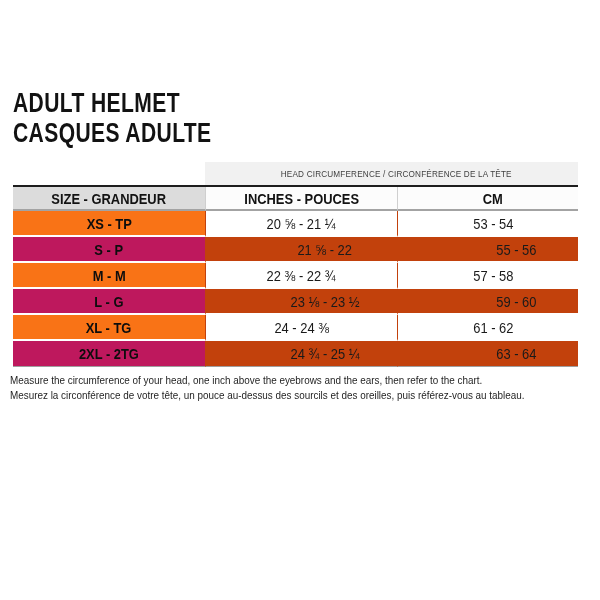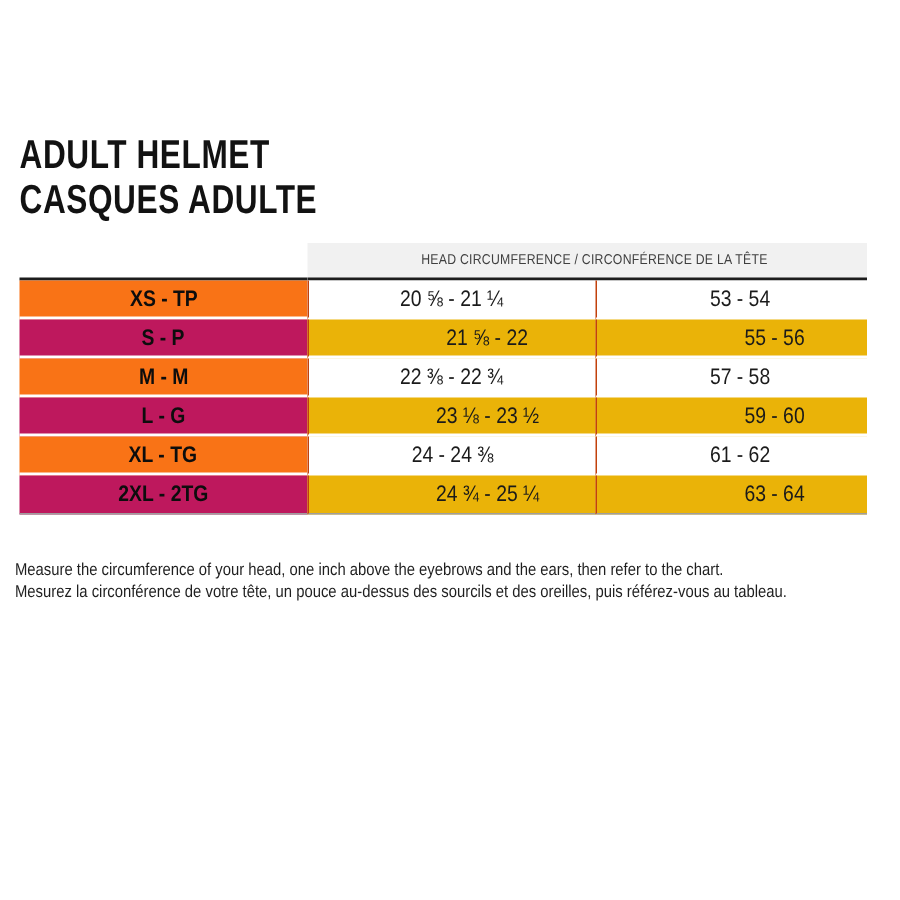--- a/index.html
+++ b/index.html
@@ -41,21 +41,21 @@
   }
   .head-row th.size-head { background:#dcdcdc; }
   .head-row th + th { border-left:1px solid #cfcfcf; }
   
   .data-row td { height:26px; font-size:15px; border-bottom:2px solid #ffffff; color:#1a1a1a; }
   .data-row td + td { border-left:1px solid #c2410c; }
   .data-row td.size-cell { font-weight:bold; color:#0d0d0d; }
   .data-row.odd  td.size-cell { background:#f97316; }
   .data-row.odd  td.val-cell  { background:#ffffff; }
   .data-row.even td.size-cell { background:#be185d; }
-  .data-row.even td.val-cell  { background:#eab308;padding-left:47px; }
+  .data-row.even td.val-cell  { background:#c2410c;padding-left:47px; }
   .data-row.last td { border-bottom:1.5px solid #9e9e9e; }
   
   .footer-block { position:absolute; left:10px; top:373px; }
   .footer-line {
     font-size:11.5px; line-height:14.5px; color:#1f1f1f; white-space:nowrap;
     transform:scaleX(0.86); transform-origin:left center;
   }
 </style>
 </head>
 <body>
@@ -70,20 +70,25 @@
   <table class="chart-table">
     <colgroup>
         <col class="c1">
         <col class="c2">
         <col class="c3">
       </colgroup>
     <thead>
       <tr class="band-row">
         <td class="band-empty"></td>
         <td class="band-cell" colspan="2"><span class="cond">HEAD CIRCUMFERENCE / CIRCONFÉRENCE DE LA TÊTE</span></td>
+      </tr>
+      <tr class="head-row">
+        <th class="size-head"><span class="cond">SIZE - GRANDEUR</span></th>
+        <th><span class="cond">INCHES - POUCES</span></th>
+        <th><span class="cond">CM</span></th>
       </tr>
     </thead>
     <tbody>
       <tr class="data-row odd">
         <td class="size-cell"><span class="cond">XS - TP</span></td>
         <td class="val-cell"><span class="cond">20 ⅝ - 21 ¼</span></td>
         <td class="val-cell"><span class="cond">53 - 54</span></td>
       </tr>
       <tr class="data-row even">
         <td class="size-cell"><span class="cond">S - P</span></td>

